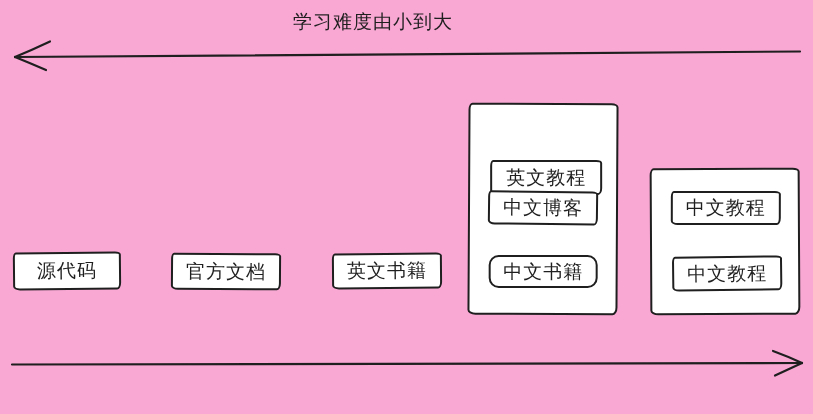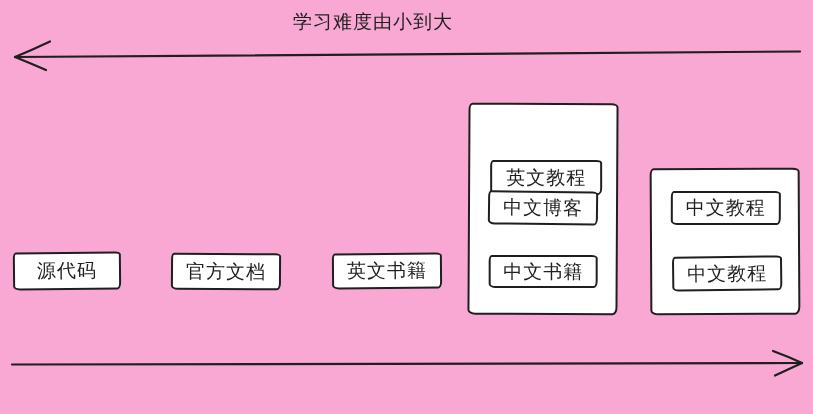--- a/index.html
+++ b/index.html
@@ -80,21 +80,21 @@
     <span>官方文档</span>
   </div>
 
   <div class="group" style="left:468px; top:103px; width:150px; height:212px; transform:rotate(0.3deg);">
     <div class="node" style="left:20px; top:19px; width:112px; height:35px; transform:rotate(-0.4deg);margin-top:36px;">
       <span>英文教程</span>
     </div>
     <div class="node" style="left:18px; top:86px; width:110px; height:34px; transform:rotate(0.4deg);">
       <span>中文博客</span>
     </div>
-    <div class="node" style="left:19px; top:150px; width:109px; height:33px; transform:rotate(-0.3deg);">
+    <div class="node" style="left:19px; top:150px; width:109px; height:33px; transform:rotate(-0.3deg);border-radius:10px;">
       <span>中文书籍</span>
     </div>
   </div>
 
   <div class="group" style="left:650px; top:168px; width:150px; height:147px; transform:rotate(-0.3deg);">
     <div class="node" style="left:19px; top:21px; width:110px; height:34px; transform:rotate(0.4deg);">
       <span>中文教程</span>
     </div>
     <div class="node" style="left:20px; top:86px; width:110px; height:35px; transform:rotate(-0.4deg);">
       <span>中文教程</span>

